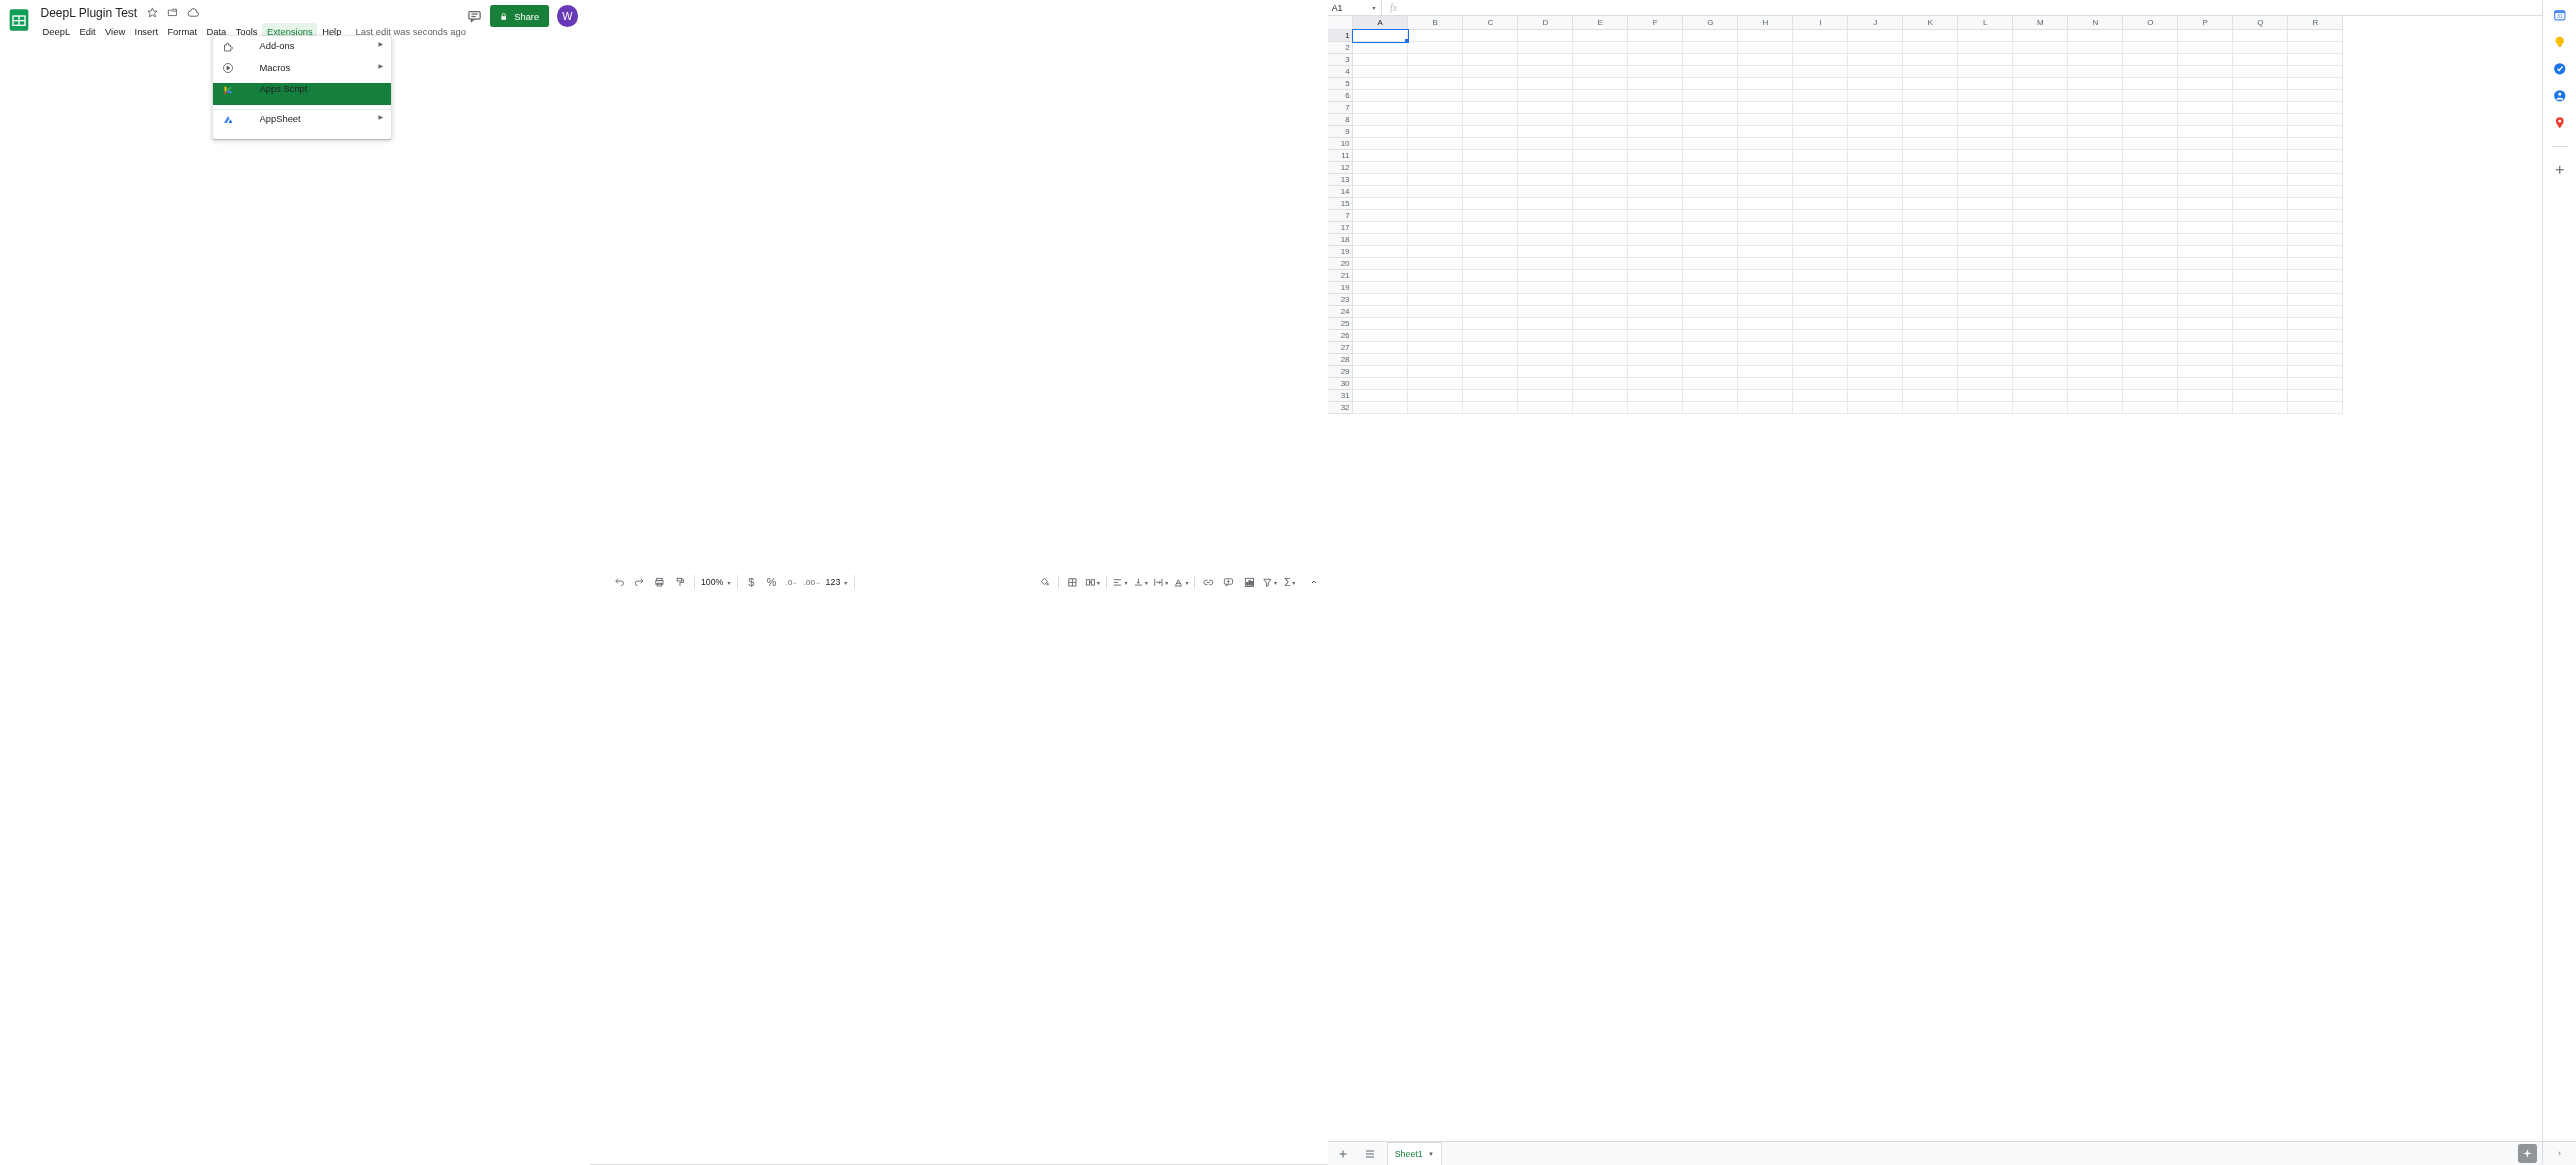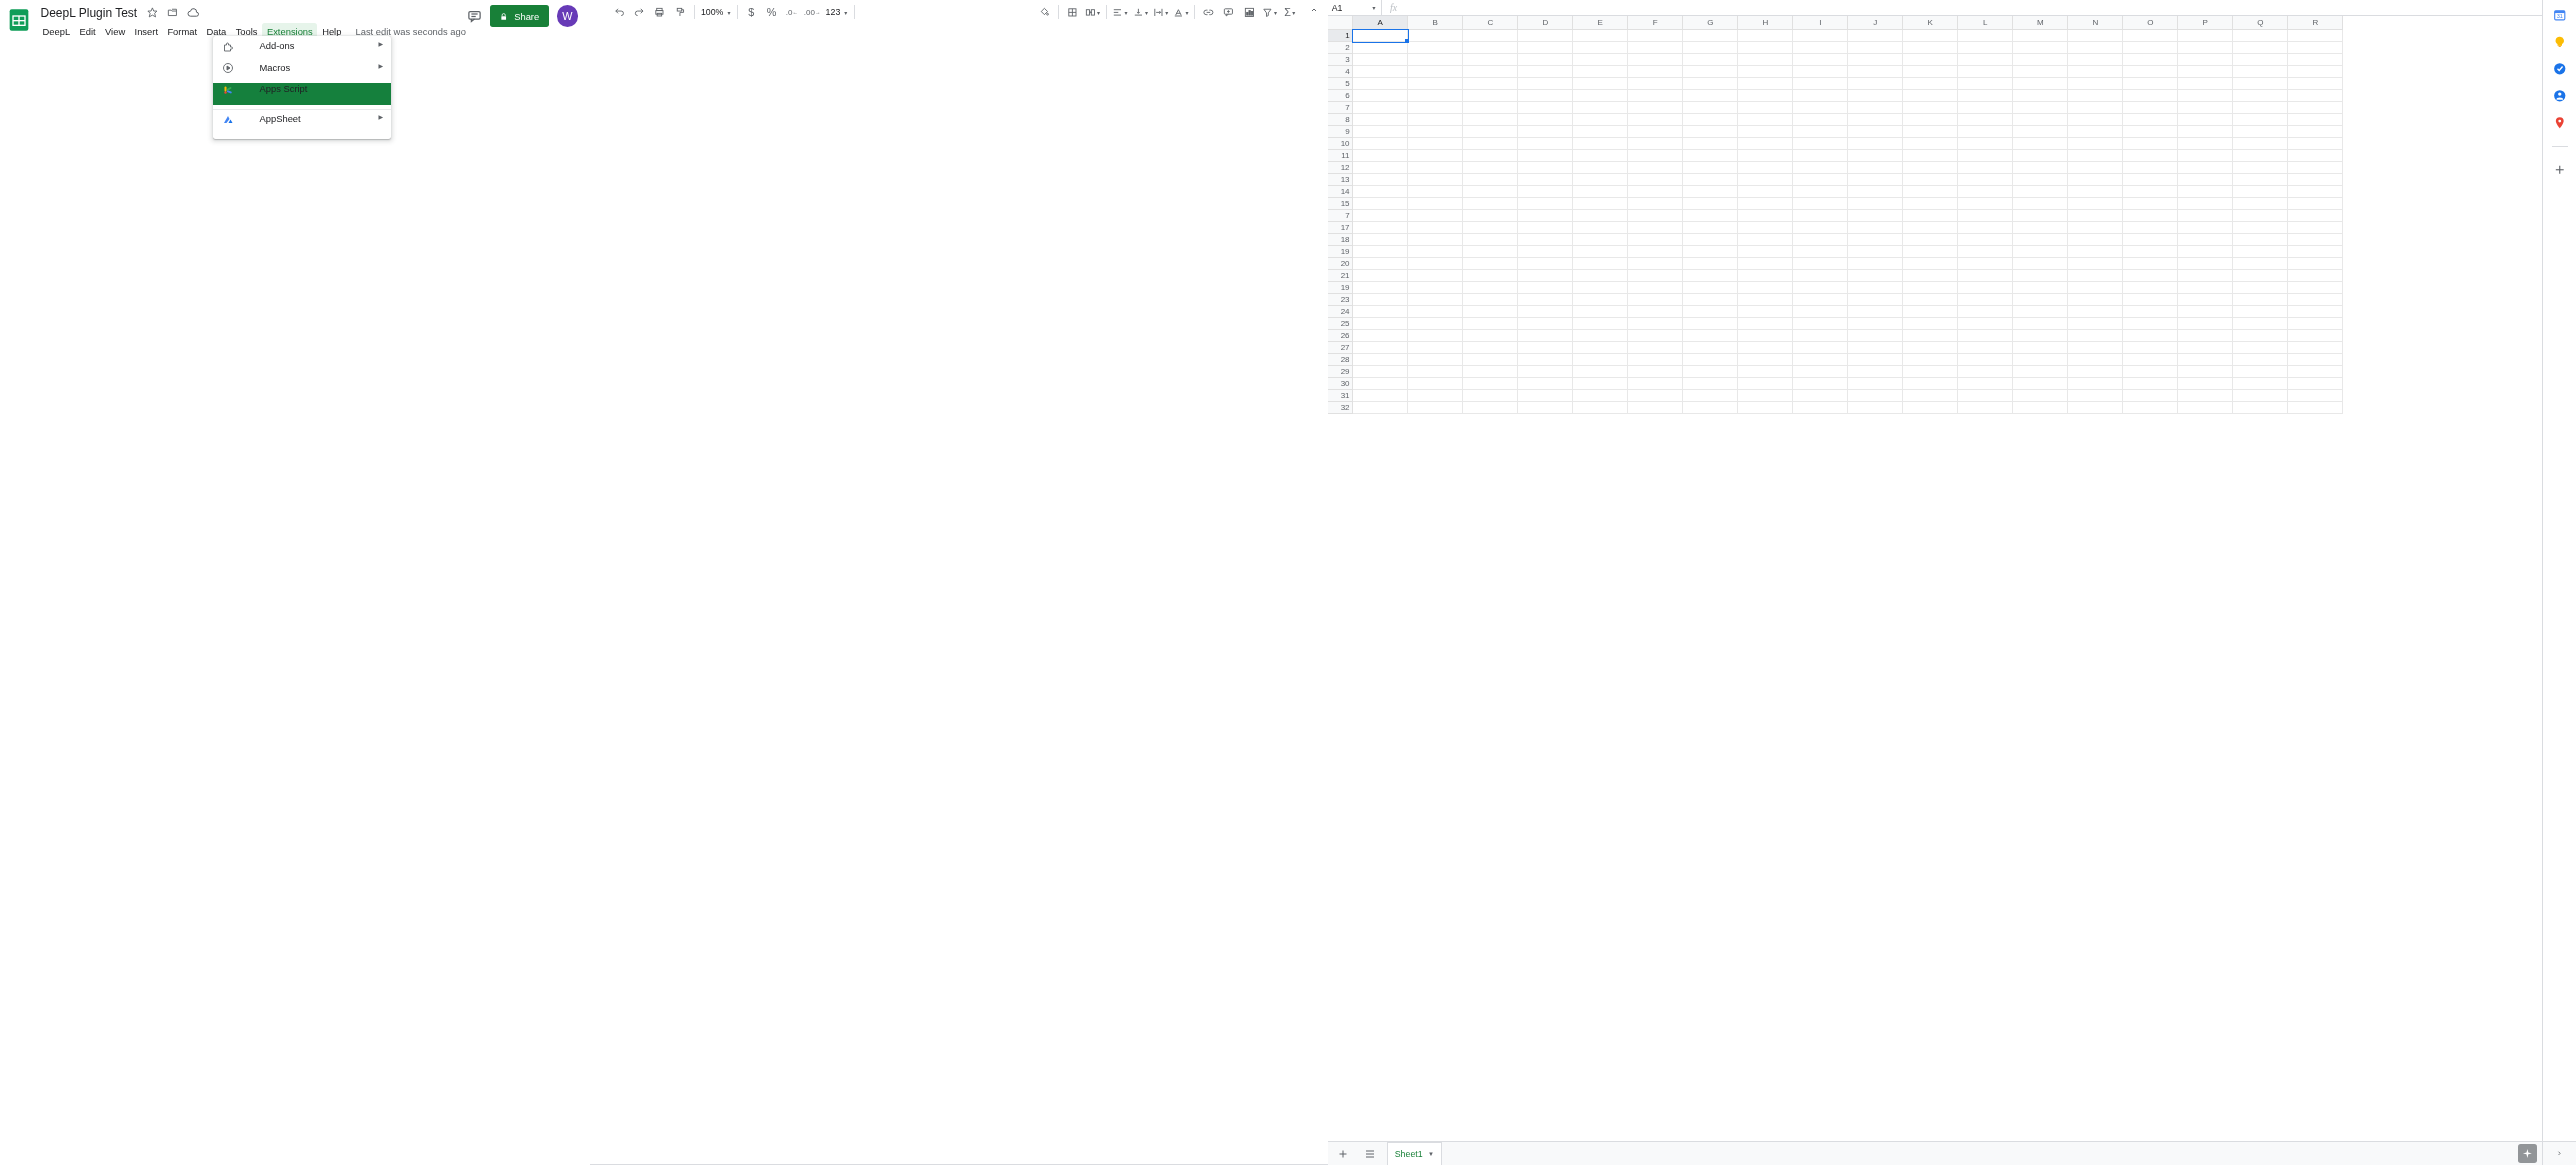--- a/index.html
+++ b/index.html
@@ -19,21 +19,21 @@
 .menu-item { padding: 2.7px 4.7px; border-radius: 2.7px; cursor: pointer; font-size: 9.4px; color: #202124; }
 .menu-item.active { background: #e6f4ea; color: #188038; }
 .last-edit { margin-left: 9.4px; color: #5f6368; font-size: 9.4px; }
 .header-right { display: flex; align-items: center; gap: 8px; margin-right: 6.7px; }
 .comments-icon { width: 16px; height: 16px; color: #5f6368; display:flex;align-items:center;justify-content:center;}
 .share-btn { background: #188038; color: #fff; border-radius: 2.7px; padding: 5.4px 9.4px; display: flex; align-items: center; gap: 5.4px; font-size: 9.4px; font-weight: 500; }
 .share-btn .lock { width: 9.4px; height: 9.4px; }
 .avatar { width: 21.6px; height: 21.6px; border-radius: 50%; background: #673ab7; color: #fff; display: flex; align-items: center; justify-content: center; font-size: 10.8px; font-weight: 500; }
 
 
-.toolbar-wrap { border-bottom: 0.7px solid #dadce0; display:flex; align-items:flex-start;padding-left:14px; }
+.toolbar-wrap { border-bottom: 0.7px solid #dadce0; display:flex; align-items:center;padding-left:14px; }
 .toolbar { display: flex; align-items: center; height: 24px; padding: 0 5.4px; gap: 1.3px; flex:1;}
 .tb { width: 19px; height: 19px; display: flex; align-items: center; justify-content: center; color: #5f6368; border-radius: 1.3px; cursor: pointer; font-size: 10.8px;}
 .tb-sep { width: 0.7px; height: 13.5px; background: #dadce0; margin: 0 2.7px; }
 .tb-text { font-size: 8.8px; color: #202124; padding: 0 2.7px; display:flex; align-items:center; gap:2.7px;}
 .tb-drop::after { content: "▾"; font-size: 6px; color: #5f6368; margin-left: 1.3px; }
 .toolbar-collapse { width: 19px; height: 19px; display:flex;align-items:center;justify-content:center;color:#5f6368;margin-right:4px;}
 
 
 .main-row { flex: 1; display: flex; min-height: 0; }
 .sheet-area { flex: 1; display: flex; flex-direction: column; min-width: 0; }

